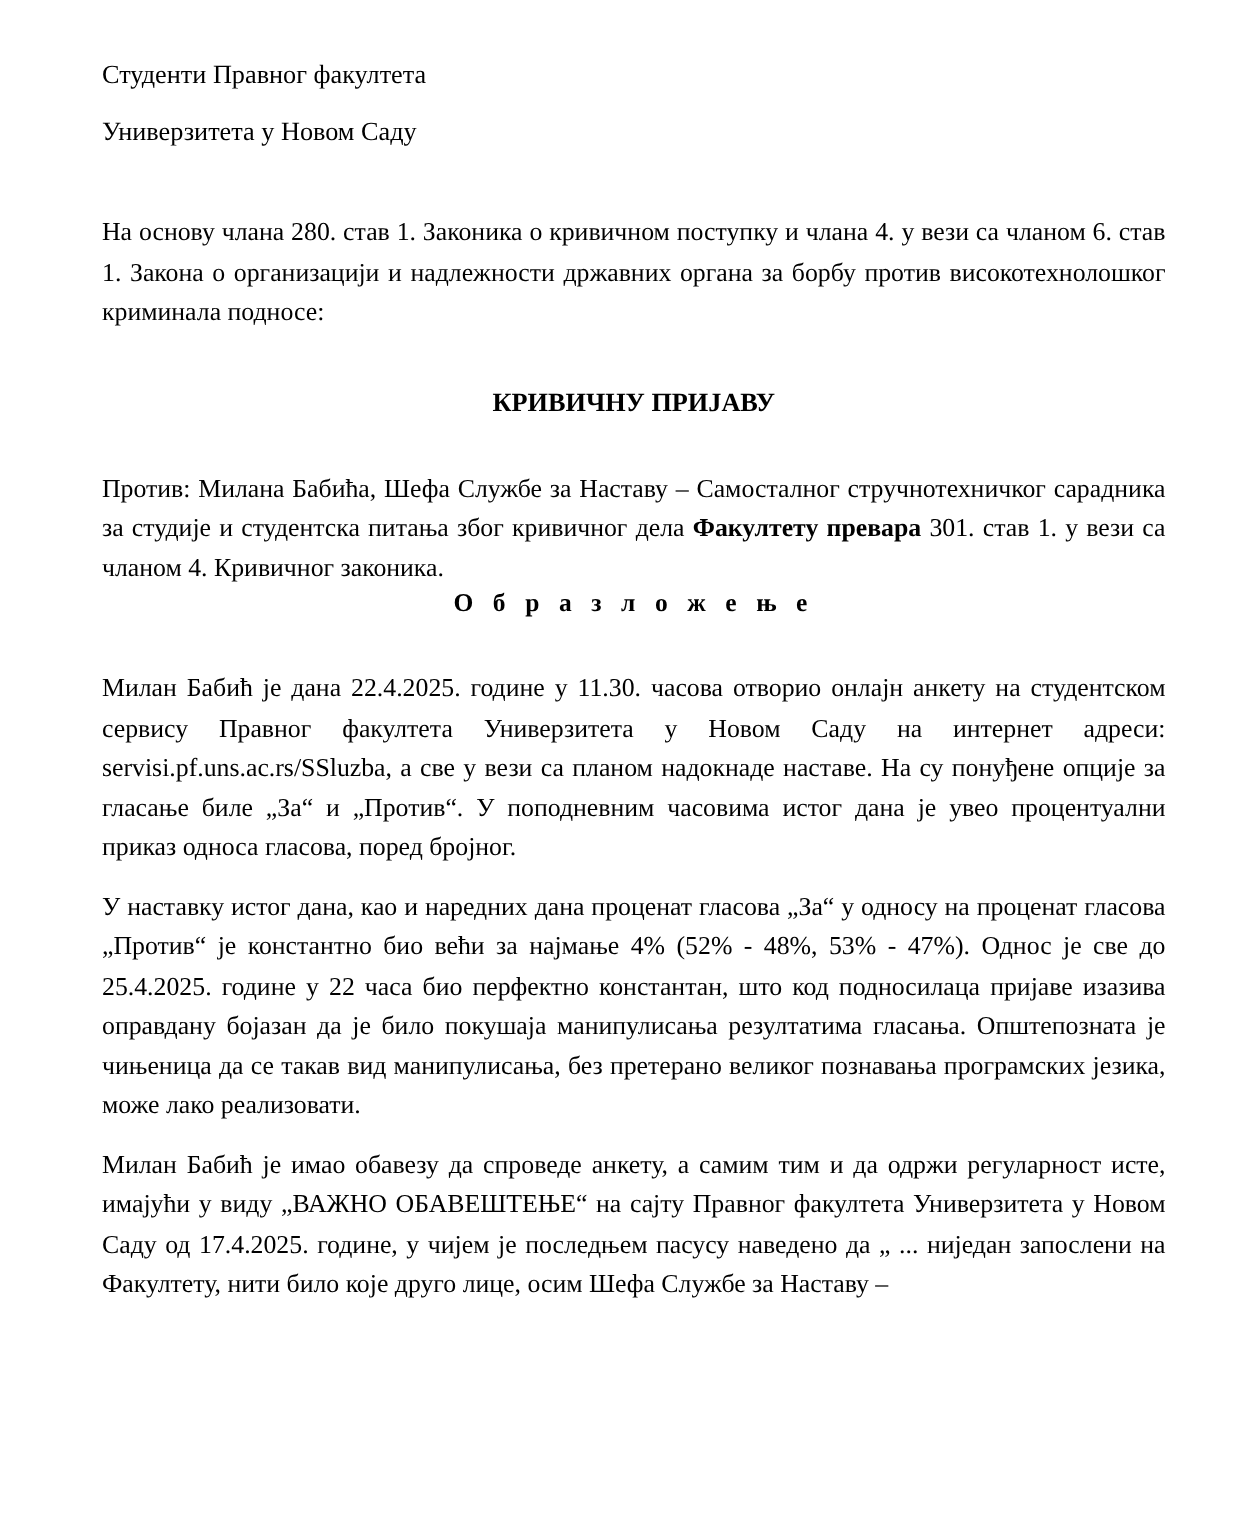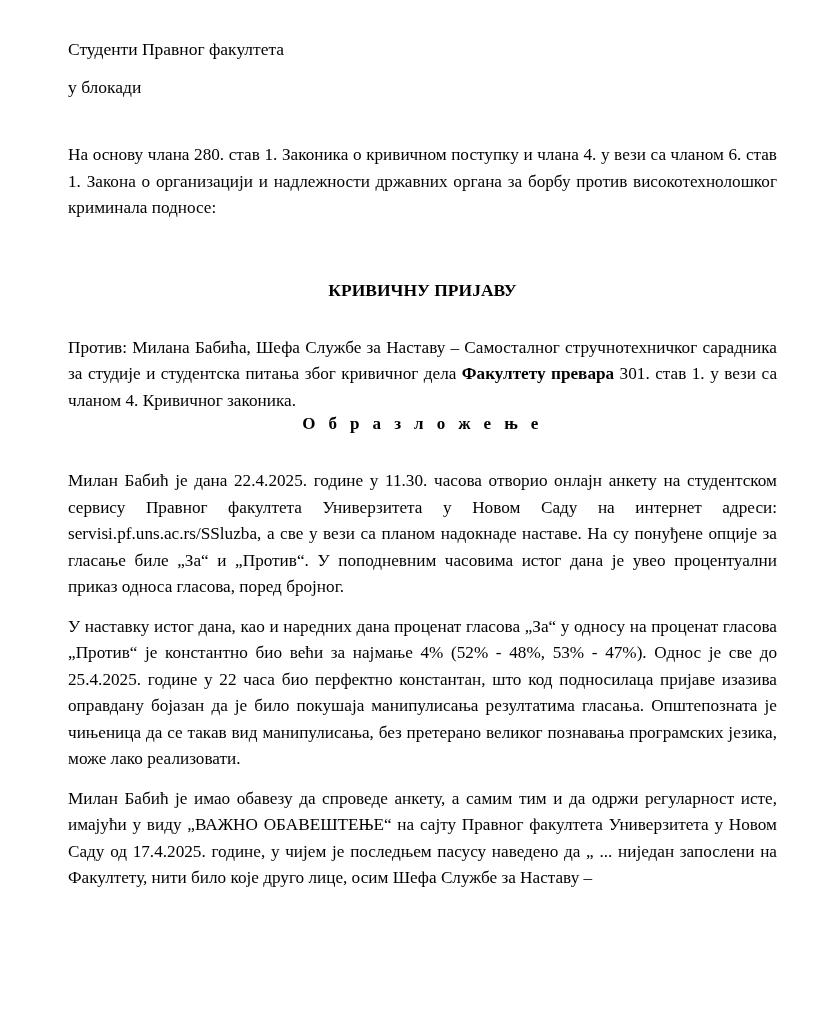--- a/index.html
+++ b/index.html
@@ -37,21 +37,21 @@
     font-size: 17.5px;
     font-weight: bold;
     text-align: center;
     margin-top: 40px;
     letter-spacing: 0.15px;
   }
   .heading-sub {
     font-size: 17.5px;
     font-weight: bold;
     text-align: center;
-    margin-top: 58px;
+    margin-top: 36px;
   }
   .heading-spaced {
     font-size: 17px;
     font-weight: bold;
     text-align: center;
     letter-spacing: 4.4px;
   }
   p.body-par {
     font-size: 17.2px;
     line-height: 26.5px;
@@ -65,21 +65,21 @@
   .bold { font-weight: bold; }
   .par-spacer { height: 13px; }
 </style>
 </head>
 <body>
 
 <div class="page">
 
   <div class="addressee">
     <div class="addressee-line">Студенти Правног факултета</div>
-    <div class="addressee-line">у блокади</div>
+    <div class="addressee-line">Универзитета у Новом Саду</div>
   </div>
 
 
   <div class="gap-after-title"></div>
 
   <p class="body-par">На основу члана 280. став 1. Законика о кривичном поступку и члана 4. у вези са чланом 6. став 1. Закона о организацији и надлежности државних органа за борбу против високотехнолошког криминала подносе:</p>
 
   <div class="heading-sub">КРИВИЧНУ ПРИЈАВУ</div>
 
   <div class="gap-lg"></div>

